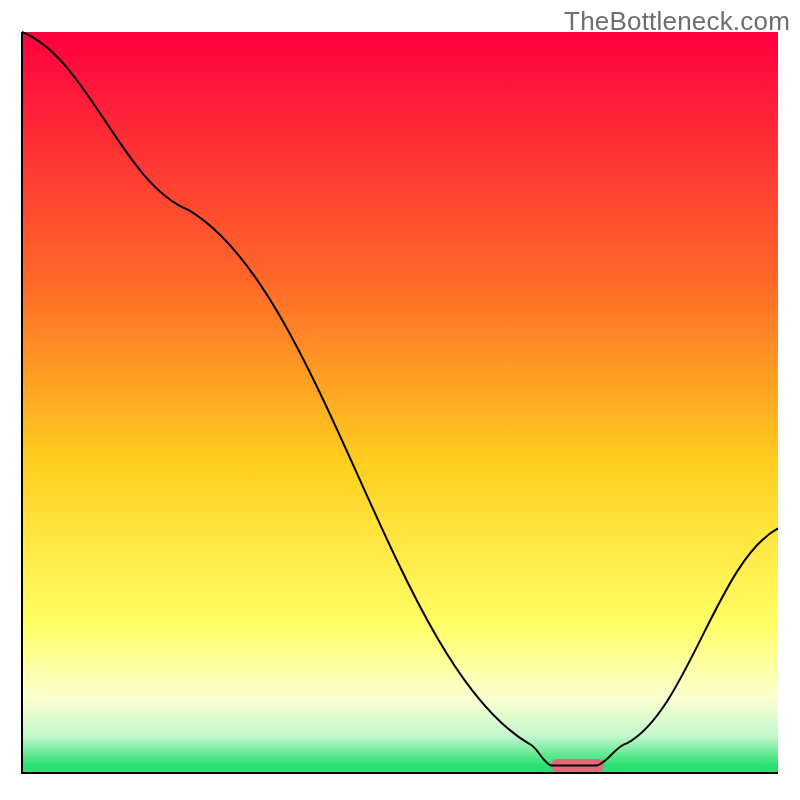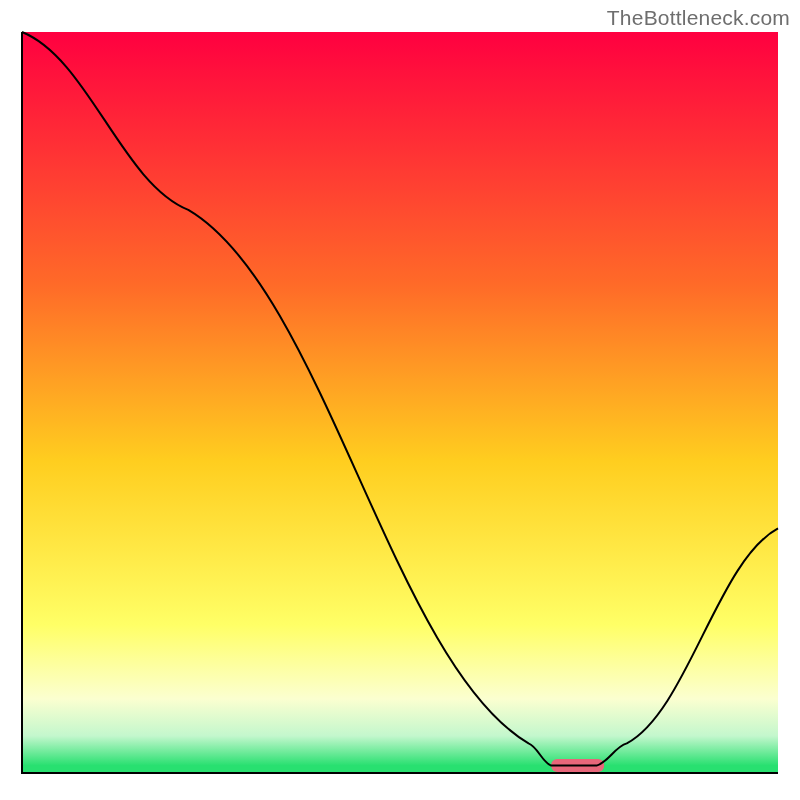--- a/index.html
+++ b/index.html
@@ -13,21 +13,21 @@
   }
   .stage {
     position: relative;
     width: 800px;
     height: 800px;
   }
   .watermark {
     position: absolute;
     top: 6px;
     right: 10px;
-    font-size: 21px;
+    font-size: 26px;
     font-weight: 500;
     color: #6e6e6e;
     letter-spacing: 0.2px;
     user-select: none;
   }
   .plot {
     position: absolute;
     left: 20px;
     top: 30px;
     width: 760px;

